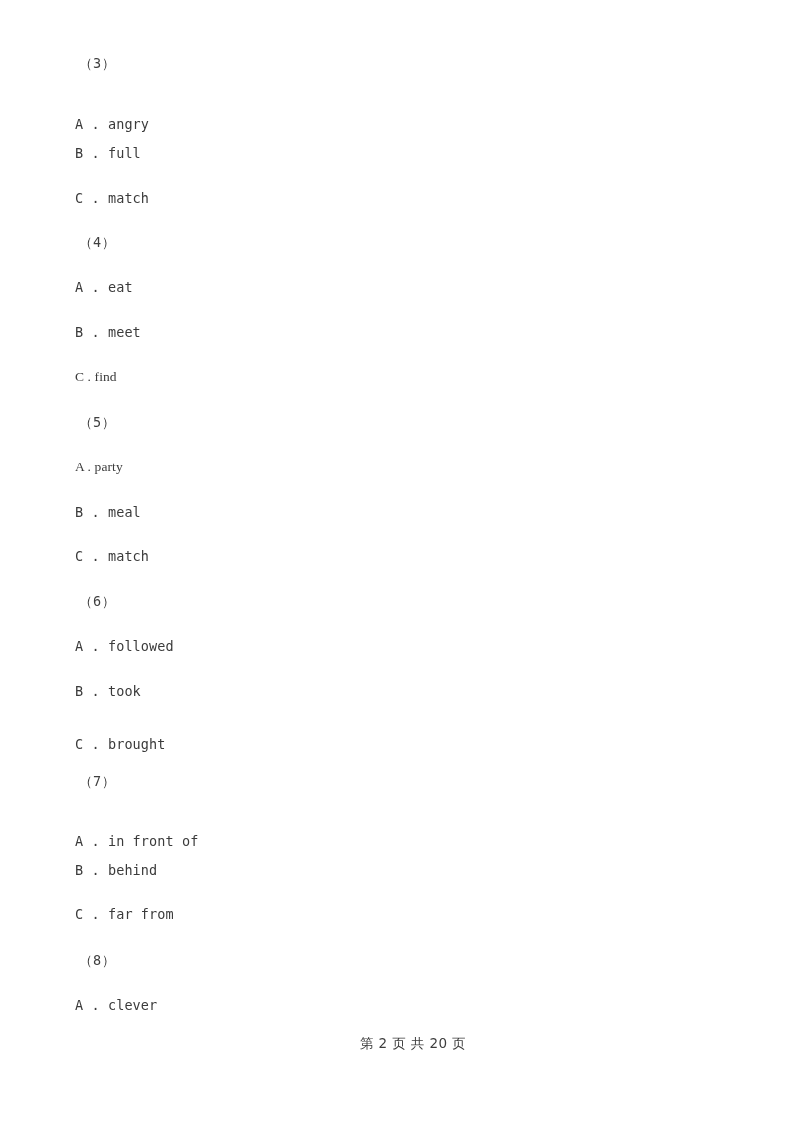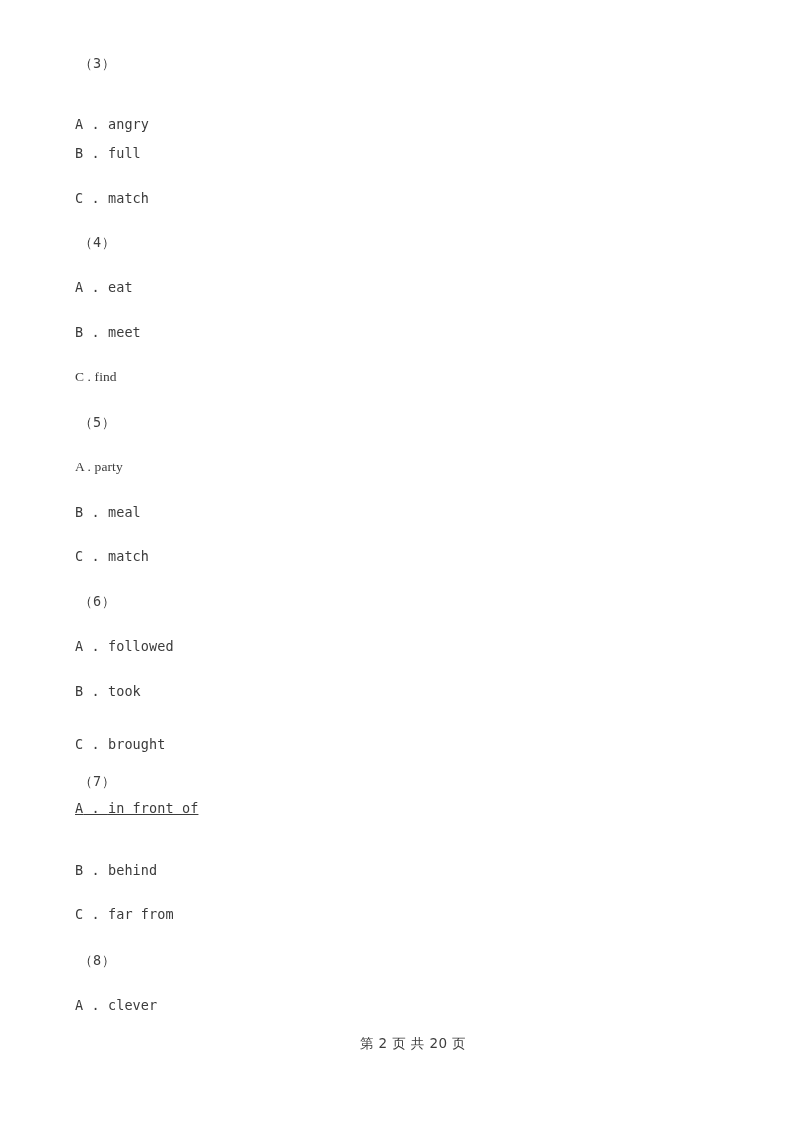--- a/index.html
+++ b/index.html
@@ -90,21 +90,21 @@
       <div class="q-line" style="top: 368.95px; font-family: Liberation Serif, serif;"><span class="opt-letter">C</span><span class="opt-sep"> . </span><span class="opt-text">find</span></div>
       <div class="q-line q-group-num" style="top: 413.8px;">（5）</div>
       <div class="q-line" style="top: 458.65px; font-family: Liberation Serif, serif;"><span class="opt-letter">A</span><span class="opt-sep"> . </span><span class="opt-text">party</span></div>
       <div class="q-line" style="top: 503.5px; text-align: center;"><span class="opt-letter">B</span><span class="opt-sep"> . </span><span class="opt-text">meal</span></div>
       <div class="q-line" style="top: 548.35px;"><span class="opt-letter">C</span><span class="opt-sep"> . </span><span class="opt-text">match</span></div>
       <div class="q-line q-group-num" style="top: 593.2px;">（6）</div>
       <div class="q-line" style="top: 638.05px;"><span class="opt-letter">A</span><span class="opt-sep"> . </span><span class="opt-text">followed</span></div>
       <div class="q-line" style="top: 682.9px;"><span class="opt-letter">B</span><span class="opt-sep"> . </span><span class="opt-text">took</span></div>
       <div class="q-line" style="top: 736px;"><span class="opt-letter">C</span><span class="opt-sep"> . </span><span class="opt-text">brought</span></div>
       <div class="q-line q-group-num" style="top: 772.6px;">（7）</div>
-      <div class="q-line" style="top: 800px; text-decoration: underline;"><span class="opt-letter">A</span><span class="opt-sep"> . </span><span class="opt-text">in front of</span></div>
+      <div class="q-line" style="top: 833px;"><span class="opt-letter">A</span><span class="opt-sep"> . </span><span class="opt-text">in front of</span></div>
       <div class="q-line" style="top: 862.3px;"><span class="opt-letter">B</span><span class="opt-sep"> . </span><span class="opt-text">behind</span></div>
       <div class="q-line" style="top: 906px;"><span class="opt-letter">C</span><span class="opt-sep"> . </span><span class="opt-text">far from</span></div>
       <div class="q-line q-group-num" style="top: 952px;">（8）</div>
       <div class="q-line" style="top: 996.85px;"><span class="opt-letter">A</span><span class="opt-sep"> . </span><span class="opt-text">clever</span></div>
     </div>
 
   <div id="footer">第 2 页 共 20 页</div>
 
 </div>
 

